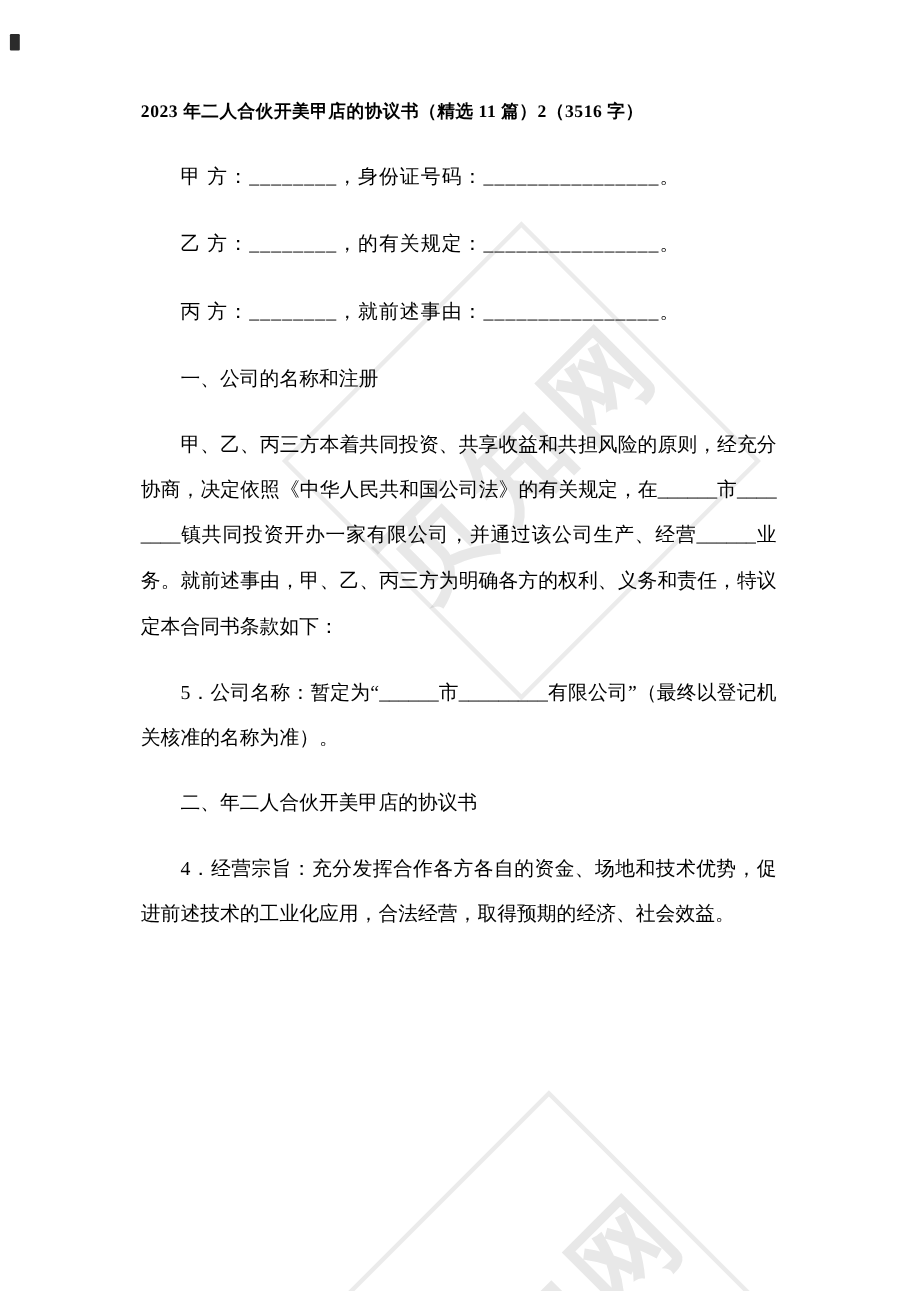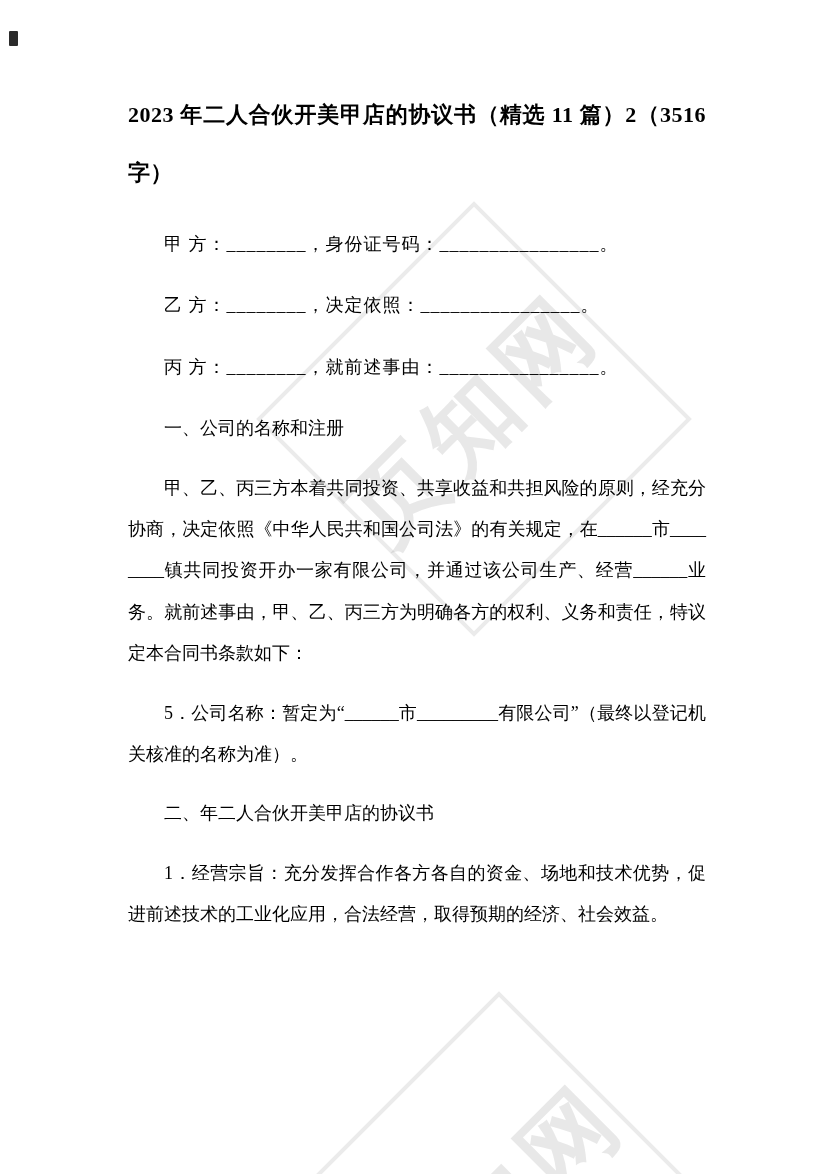--- a/index.html
+++ b/index.html
@@ -17,23 +17,23 @@
     color: #000000;
   }
   .content {
     position: absolute;
     left: 128px;
     top: 86px;
     width: 578px;
     z-index: 2;
   }
   .doc-title {
-    font-size: 22px;
+    font-size: 16px;
     font-weight: bold;
-    line-height: 58px;
+    line-height: 32px;
     letter-spacing: 0.5px;
     margin: 0 0 22px 0;
     text-align: justify;
   }
   .para {
     font-size: 18px;
     line-height: 2.3;
     margin: 0 0 18px 0;
     text-align: justify;
     text-indent: 2em;
@@ -87,27 +87,27 @@
     <span class="wm-text">页知网</span>
   </div>
   <div class="watermark wm2">
     <span class="wm-text">页知网</span>
   </div>
 
   <div class="content">
     <h1 class="doc-title">2023 年二人合伙开美甲店的协议书（精选 11 篇）2（3516 字）</h1>
 
     <p class="para party">甲 方：________，身份证号码：________________。</p>
-    <p class="para party">乙 方：________，决定依照：________________。</p>
+    <p class="para party">乙 方：________，的有关规定：________________。</p>
     <p class="para party">丙 方：________，就前述事由：________________。</p>
 
     <p class="para">一、公司的名称和注册</p>
 
     <p class="para">甲、乙、丙三方本着共同投资、共享收益和共担风险的原则，经充分协商，决定依照《中华人民共和国公司法》的有关规定，在______市________镇共同投资开办一家有限公司，并通过该公司生产、经营______业务。就前述事由，甲、乙、丙三方为明确各方的权利、义务和责任，特议定本合同书条款如下：</p>
 
     <p class="para">5．公司名称：暂定为“______市_________有限公司”（最终以登记机关核准的名称为准）。</p>
 
     <p class="para">二、年二人合伙开美甲店的协议书</p>
 
-    <p class="para">1．经营宗旨：充分发挥合作各方各自的资金、场地和技术优势，促进前述技术的工业化应用，合法经营，取得预期的经济、社会效益。</p>
+    <p class="para">4．经营宗旨：充分发挥合作各方各自的资金、场地和技术优势，促进前述技术的工业化应用，合法经营，取得预期的经济、社会效益。</p>
   </div>
 
 </div>
 
 </body></html>

